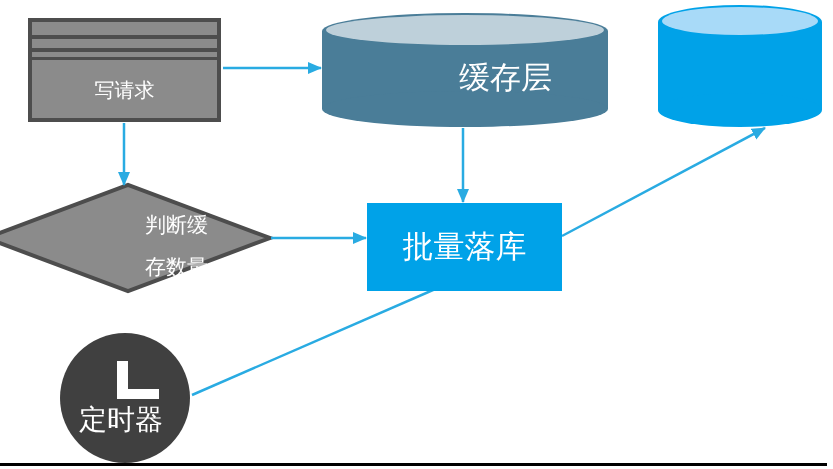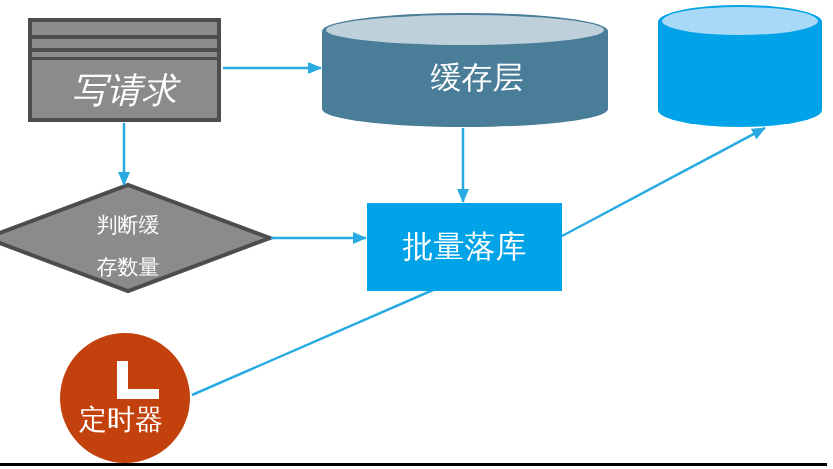--- a/index.html
+++ b/index.html
@@ -9,21 +9,21 @@
     height: 469px;
     background: #ffffff;
     overflow: hidden;
     font-family: "Liberation Serif", serif;
   }
   .canvas svg { position: absolute; left: 0; top: 0; }
 
   .node-label {
     position: absolute;
     color: #ffffff;
-    text-align: center;
+    text-align: right;
     font-size: 31px;
     line-height: 38px;
     white-space: nowrap;
     pointer-events: none;
   }
 
   
   .write-box {
     position: absolute;
     left: 28px; top: 18px;
@@ -44,21 +44,21 @@
       transparent 30px, transparent 35px,
       #4d4d4d 35px, #4d4d4d 38px,
       transparent 38px);
   }
   .write-label-wrap {
     flex: 1;
     display: flex;
     align-items: center;
     justify-content: center;
   }
-  .write-label { color: #fff; font-size: 35px; font-style: italic; }
+  .write-label { color: #fff; font-size: 20px; }
 
   
   .batch-box {
     position: absolute;
     left: 367px; top: 203px;
     width: 195px; height: 88px;
     background: #00a2e8;
     display: flex;
     align-items: center;
     justify-content: center;
@@ -153,19 +153,19 @@
 
   <div class="node-label diamond-label">
     <div>判断缓</div>
     <div>存数量</div>
   </div>
 
   <div class="batch-box" style="background-color: rgb(0, 162, 232);">
     <span>批量落库</span>
   </div>
 
-  <div class="timer-circle" style="background-color: #c2410c;">
+  <div class="timer-circle" style="background-color: #404040;">
     <div class="timer-l"></div>
     <div class="timer-label">定时器</div>
   </div>
 
   <div class="baseline" style="background-color: rgb(0, 0, 0);"></div>
 </div>
 
 </body></html>

